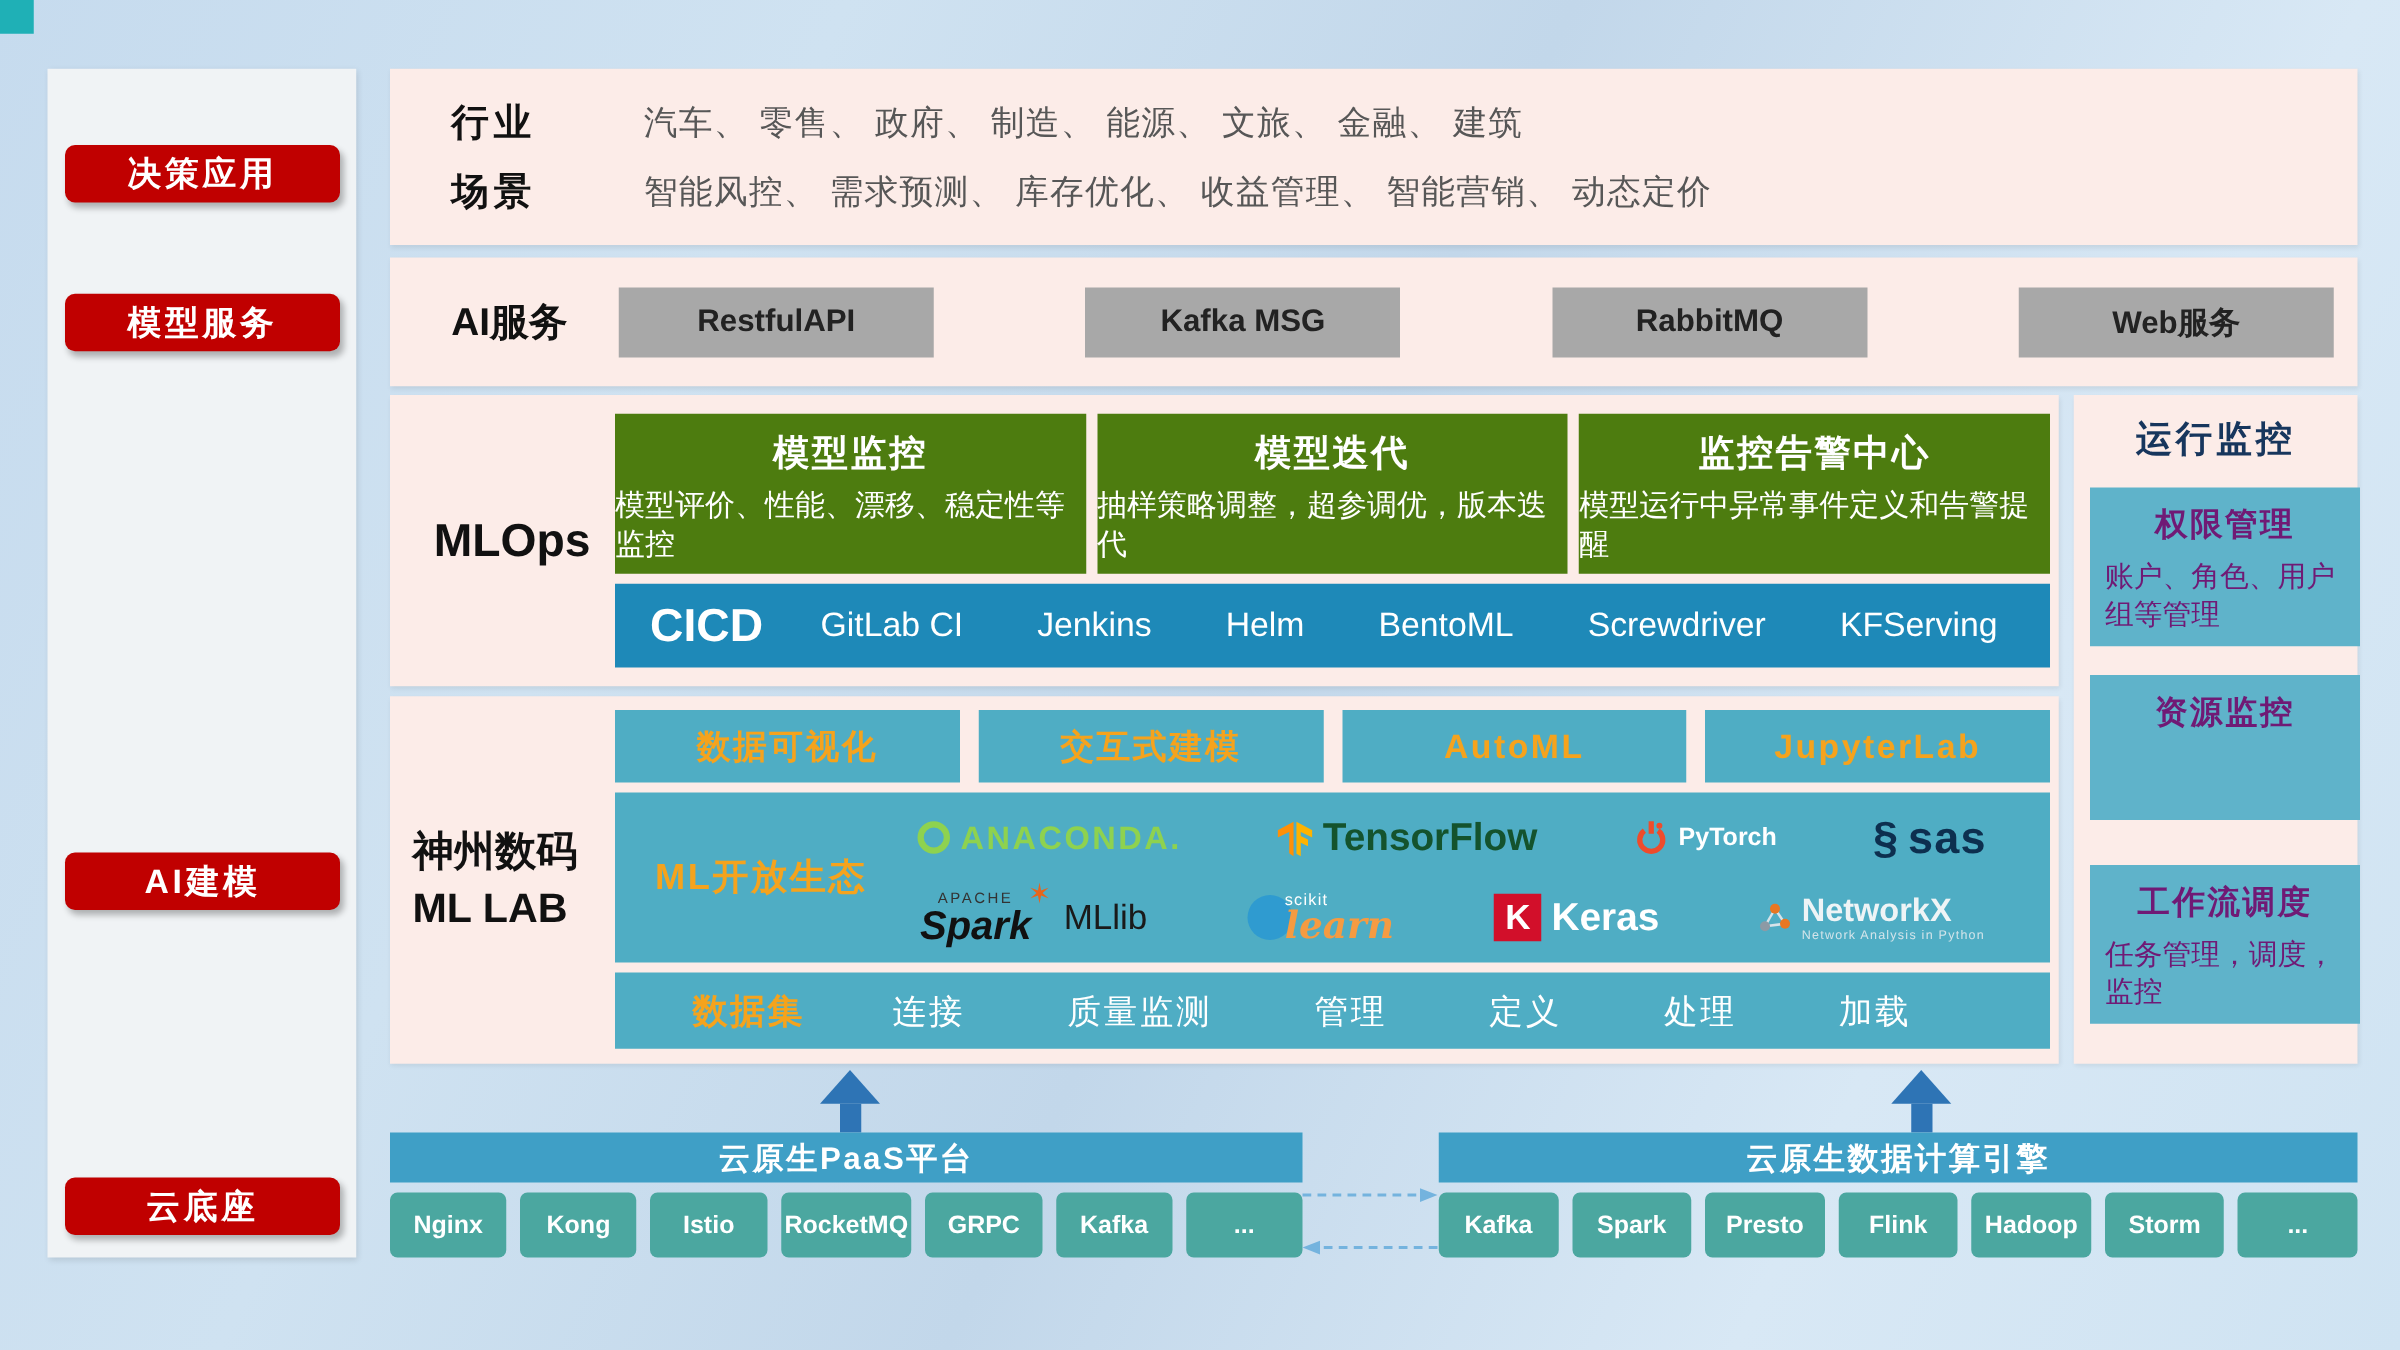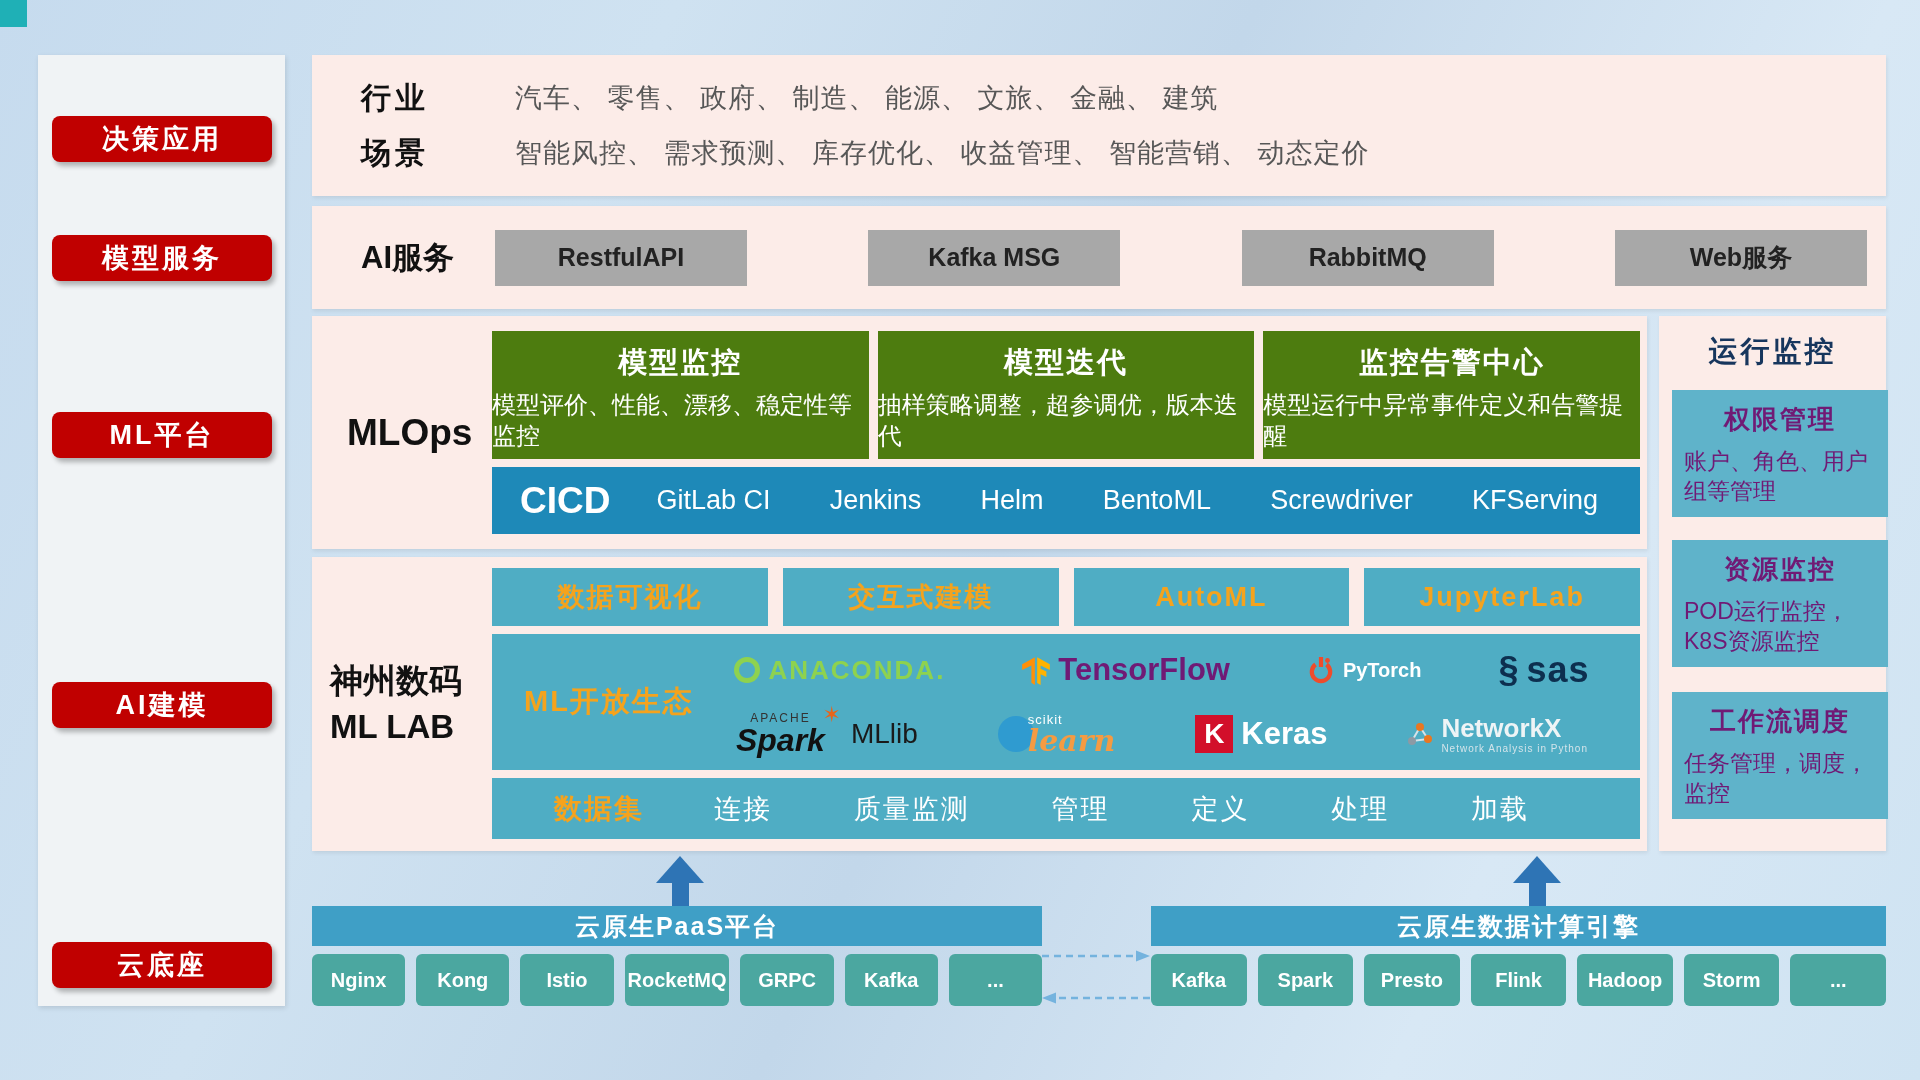--- a/index.html
+++ b/index.html
@@ -54,21 +54,21 @@
   .mllab-label{position:absolute;left:18px;top:50%;transform:translateY(-50%);width:158px;font-size:33px;font-weight:bold;color:#111;line-height:1.4;}
   .ml-tools{position:absolute;left:180px;top:11px;width:1148px;height:58px;display:flex;gap:15px;}
   .tool-btn{flex:1;background:#4fadc4;color:#f5a31d;font-size:27px;font-weight:bold;display:flex;align-items:center;justify-content:center;letter-spacing:2px;}
   .eco-panel{position:absolute;left:180px;top:77px;width:1148px;height:136px;background:#4fadc4;display:flex;align-items:center;}
   .eco-label{font-size:29px;font-weight:bold;color:#f5a31d;margin-left:32px;width:172px;letter-spacing:2px;}
   .eco-logos{flex:1;display:flex;flex-direction:column;gap:4px;padding-right:12px;}
   .logo-row{display:flex;align-items:center;justify-content:space-around;height:60px;}
   .logo{display:inline-flex;align-items:center;gap:8px;}
   .ana-icon{width:26px;height:26px;border:5px solid #8ed24f;border-radius:50%;box-sizing:border-box;display:inline-block;}
   .ana-text{color:#8ed24f;font-size:26px;font-weight:bold;letter-spacing:2px;}
-  .tf-text{color:#701a75;font-size:31px;font-weight:bold;}
+  .tf-text{color:#14532d;font-size:31px;font-weight:bold;}
   .pt-text{color:#ffffff;font-size:20px;font-weight:bold;}
   .sas-mark{color:#0d2f4f;font-size:36px;font-weight:bold;}
   .sas-text{color:#0d2f4f;font-size:36px;font-weight:bold;letter-spacing:1px;}
   .spark-col{display:inline-flex;flex-direction:column;align-items:center;position:relative;line-height:1;}
   .apache-txt{font-size:12px;color:#333;letter-spacing:2px;}
   .spark-txt{font-size:32px;font-weight:bold;color:#111;font-style:italic;}
   .spark-star{position:absolute;top:-8px;right:-16px;color:#e8641a;font-size:22px;font-style:normal;}
   .mllib-txt{font-size:28px;color:#1a1a1a;margin-left:18px;}
   .skl-circle{width:36px;height:36px;border-radius:50%;background:#2f9bd0;display:inline-block;}
   .skl-col{display:inline-flex;flex-direction:column;line-height:1;margin-left:-14px;}
@@ -103,21 +103,20 @@
 </style>
 </head>
 <body>
 
 <div class="stage">
   <div class="corner-square"></div>
 
   <div class="sidebar"></div>
   <div class="badge b1">决策应用</div>
   <div class="badge b2">模型服务</div>
-  <div class="badge b3">ML平台</div>
   <div class="badge b4">AI建模</div>
   <div class="badge b5">云底座</div>
 
   <div class="panel row-industry">
     <div class="ind-line">
       <span class="ind-label">行业</span>
       <span class="ind-text">汽车、 零售、 政府、 制造、 能源、 文旅、 金融、 建筑</span>
     </div>
     <div class="ind-line">
       <span class="ind-label">场景</span>
@@ -165,21 +164,20 @@
   </div>
 
   <div class="panel col-monitor">
     <div class="monitor-title">运行监控</div>
     <div class="monitor-card mc1">
       <div class="m-title">权限管理</div>
       <div class="m-desc">账户、角色、用户组等管理</div>
     </div>
     <div class="monitor-card mc2">
       <div class="m-title">资源监控</div>
-      <div class="m-desc">POD运行监控，K8S资源监控</div>
     </div>
     <div class="monitor-card mc3">
       <div class="m-title">工作流调度</div>
       <div class="m-desc">任务管理，调度，监控</div>
     </div>
   </div>
 
   <div class="panel row-mllab">
     <div class="mllab-label">
       <div>神州数码</div>

